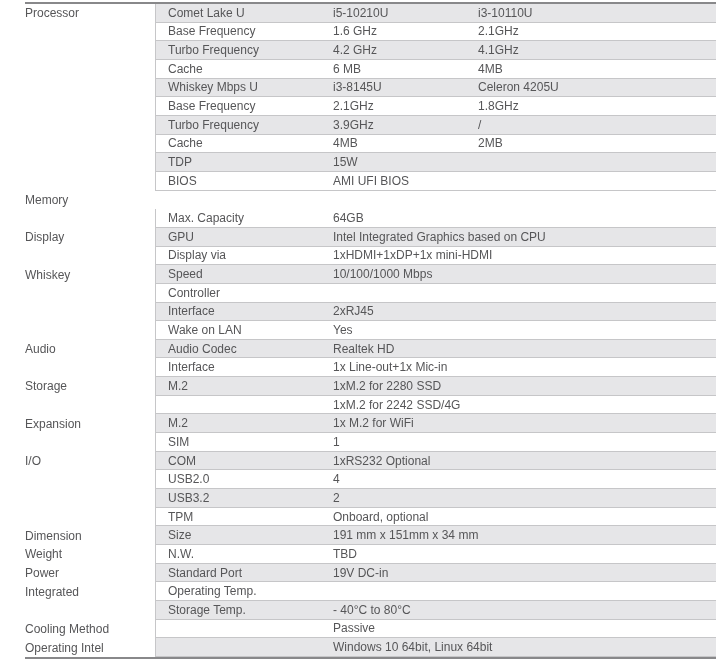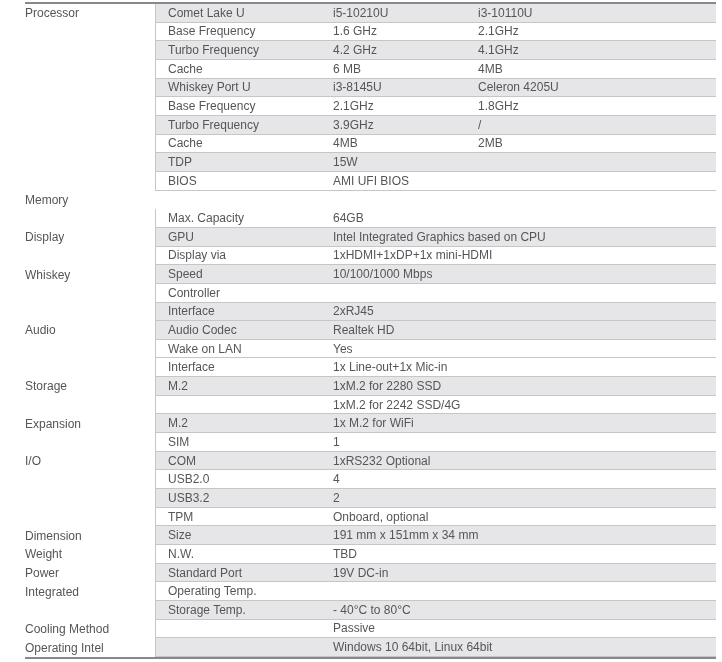--- a/index.html
+++ b/index.html
@@ -114,21 +114,21 @@
     <div class="cat"></div>
     <div class="cells">
       <div class="label">Cache</div>
       <div class="v1">6 MB</div>
       <div class="v2">4MB</div>
     </div>
   </div>
       <div class="row">
     <div class="cat"></div>
     <div class="cells shaded">
-      <div class="label">Whiskey Port U</div>
+      <div class="label">Whiskey Mbps U</div>
       <div class="v1">i3-8145U</div>
       <div class="v2">Celeron 4205U</div>
     </div>
   </div>
       <div class="row">
     <div class="cat"></div>
     <div class="cells">
       <div class="label">Base Frequency</div>
       <div class="v1">2.1GHz</div>
       <div class="v2">1.8GHz</div>
@@ -210,32 +210,32 @@
   </div>
       <div class="row">
     <div class="cat"></div>
     <div class="cells shaded">
       <div class="label">Interface</div>
       <div class="v1">2xRJ45</div>
       <div class="v2"></div>
     </div>
   </div>
       <div class="row">
+    <div class="cat"></div>
+    <div class="cells">
+      <div class="label">Wake on LAN</div>
+      <div class="v1">Yes</div>
+      <div class="v2"></div>
+    </div>
+  </div>
+      <div class="row">
     <div class="cat">Audio</div>
     <div class="cells shaded">
       <div class="label">Audio Codec</div>
       <div class="v1">Realtek HD</div>
-      <div class="v2"></div>
-    </div>
-  </div>
-      <div class="row">
-    <div class="cat"></div>
-    <div class="cells">
-      <div class="label">Wake on LAN</div>
-      <div class="v1">Yes</div>
       <div class="v2"></div>
     </div>
   </div>
       <div class="row">
     <div class="cat"></div>
     <div class="cells">
       <div class="label">Interface</div>
       <div class="v1">1x Line-out+1x Mic-in</div>
       <div class="v2"></div>
     </div>

